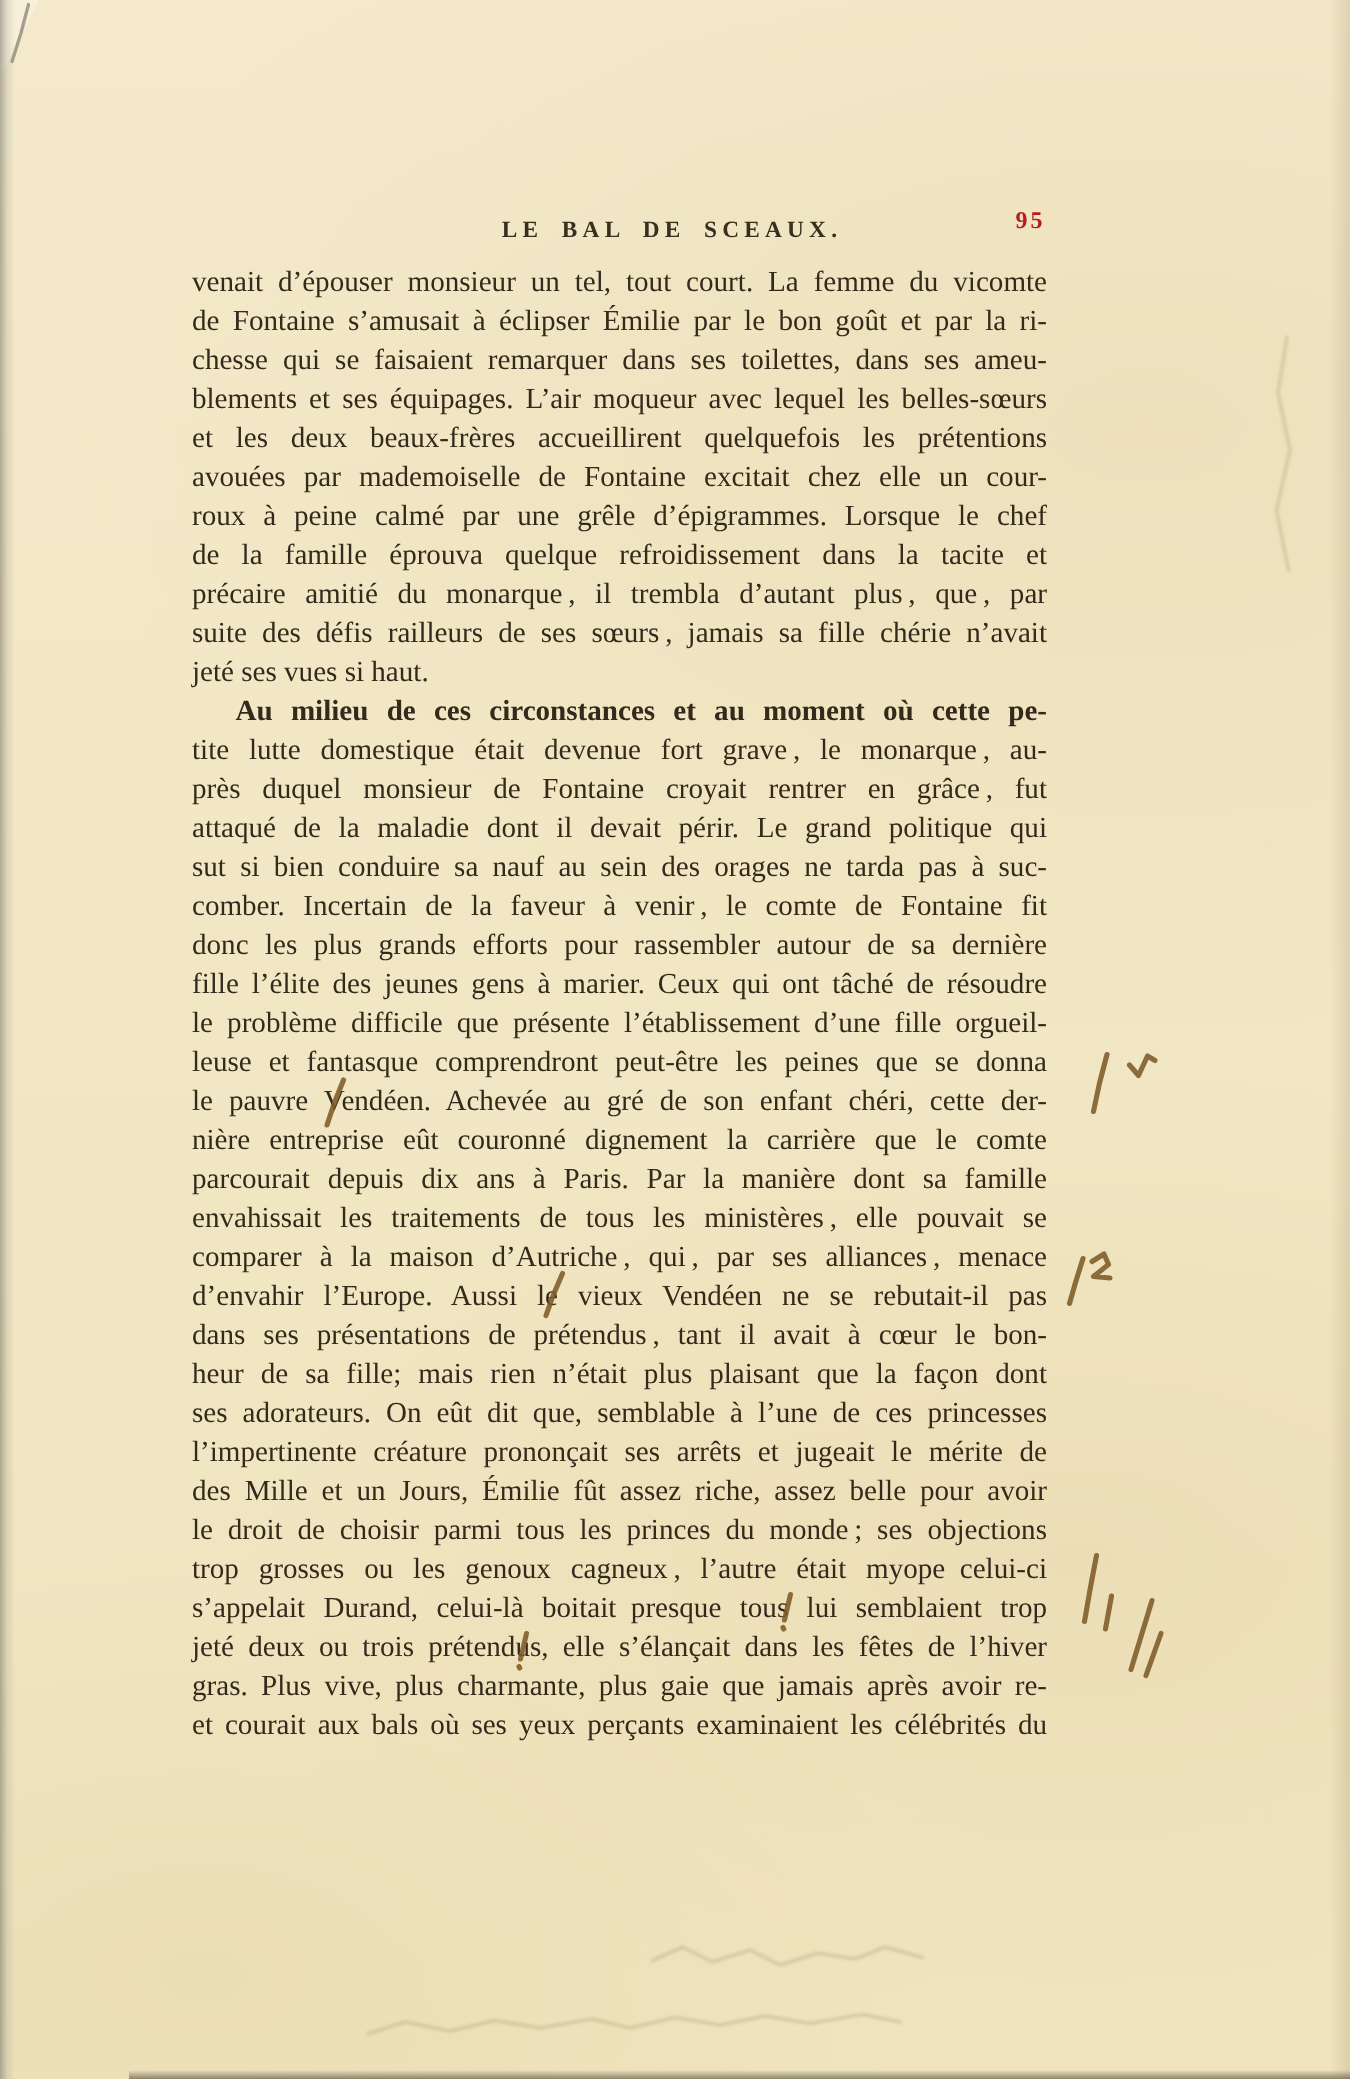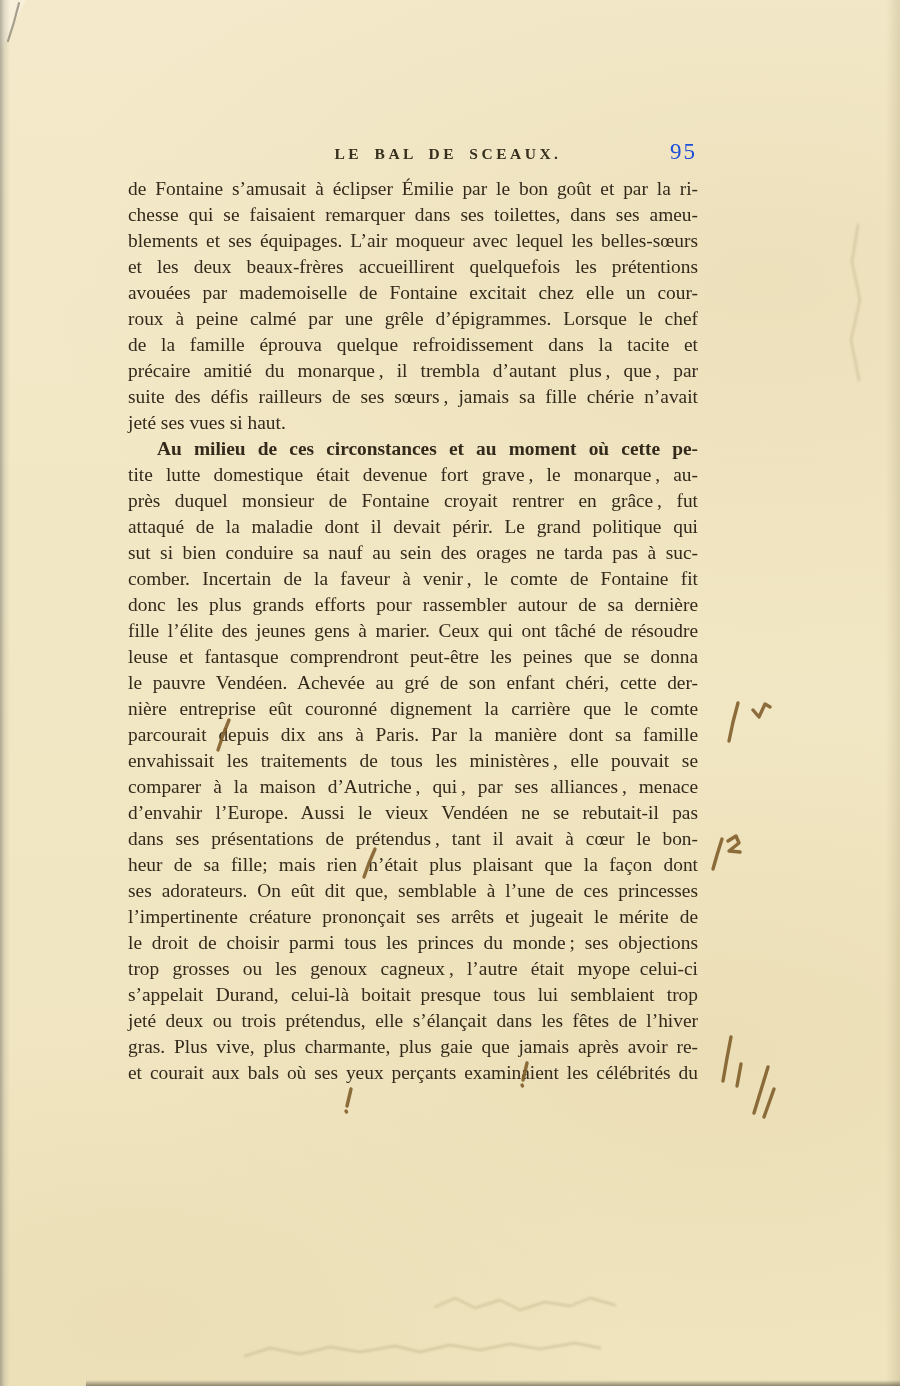--- a/index.html
+++ b/index.html
@@ -39,21 +39,21 @@
   }
   .running-header{position:absolute;left:0;top:139px;width:900px;height:30px;}
   .header-title{
     position:absolute;left:0;top:6px;width:876px;text-align:center;
     font-size:15.5px;font-weight:bold;letter-spacing:3.5px;word-spacing:5px;
     color:#37301f;
     margin-left:10px;
   }
   .header-page{
     position:absolute;right:203px;top:0;
-    font-size:23px;letter-spacing:2px;color:#1d4ed8;
+    font-size:16px;letter-spacing:2px;color:#b91c1c;font-weight:bold;
   }
   .text-column{
     position:absolute;left:128px;top:176px;width:570px;
     color:#332a1c;font-size:19.4px;line-height:26px;
   }
   .line{
     height:26px;white-space:normal;
     text-align:justify;text-align-last:justify;
     text-rendering:optimizeLegibility;
   }
@@ -72,49 +72,52 @@
 <div class="edge-left"></div>
 <div class="edge-right"></div>
 <div class="edge-bottom"></div>
 
 <div class="running-header">
   <div class="header-title">LE BAL DE SCEAUX.</div>
   <div class="header-page">95</div>
 </div>
 
 <div class="text-column">
+    <div class="line">venait d’épouser monsieur un tel, tout court.  La femme du vicomte</div>
     <div class="line">de Fontaine s’amusait à éclipser Émilie par le bon goût et par la ri-</div>
     <div class="line">chesse qui se faisaient remarquer dans ses toilettes, dans ses ameu-</div>
     <div class="line">blements et ses équipages. L’air moqueur avec lequel les belles-sœurs</div>
     <div class="line">et les deux beaux-frères accueillirent quelquefois les prétentions</div>
     <div class="line">avouées par mademoiselle de Fontaine excitait chez elle un cour-</div>
     <div class="line">roux à peine calmé par une grêle d’épigrammes.  Lorsque le chef</div>
     <div class="line">de la famille éprouva quelque refroidissement dans la tacite et</div>
     <div class="line">précaire amitié du monarque , il trembla d’autant plus , que , par</div>
     <div class="line">suite des défis railleurs de ses sœurs , jamais sa fille chérie n’avait</div>
     <div class="line flush">jeté ses vues si haut.</div>
     <div class="line indent">Au milieu de ces circonstances et au moment où cette pe-</div>
     <div class="line">tite lutte domestique était devenue fort grave , le monarque , au-</div>
     <div class="line">près duquel monsieur de Fontaine croyait rentrer en grâce , fut</div>
     <div class="line">attaqué de la maladie dont il devait périr.  Le grand politique qui</div>
     <div class="line">sut si bien conduire sa nauf au sein des orages ne tarda pas à suc-</div>
     <div class="line">comber.  Incertain de la faveur à venir , le comte de Fontaine fit</div>
     <div class="line">donc les plus grands efforts pour rassembler autour de sa dernière</div>
     <div class="line">fille l’élite des jeunes gens à marier.  Ceux qui ont tâché de résoudre</div>
+    <div class="line">le problème difficile que présente l’établissement d’une fille orgueil-</div>
     <div class="line">leuse et fantasque comprendront peut-être les peines que se donna</div>
     <div class="line">le pauvre Vendéen.  Achevée au gré de son enfant chéri, cette der-</div>
     <div class="line">nière entreprise eût couronné dignement la carrière que le comte</div>
     <div class="line">parcourait depuis dix ans à Paris.  Par la manière dont sa famille</div>
     <div class="line">envahissait les traitements de tous les ministères , elle pouvait se</div>
     <div class="line">comparer à la maison d’Autriche , qui , par ses alliances , menace</div>
     <div class="line">d’envahir l’Europe.  Aussi le vieux Vendéen ne se rebutait-il pas</div>
     <div class="line">dans ses présentations de prétendus , tant il avait à cœur le bon-</div>
     <div class="line">heur de sa fille; mais rien n’était plus plaisant que la façon dont</div>
     <div class="line">ses adorateurs.  On eût dit que, semblable à l’une de ces princesses</div>
     <div class="line">l’impertinente créature prononçait ses arrêts et jugeait le mérite de</div>
+    <div class="line">des Mille et un Jours, Émilie fût assez riche, assez belle pour avoir</div>
     <div class="line">le droit de choisir parmi tous les princes du monde ; ses objections</div>
     <div class="line">trop grosses ou les genoux cagneux , l’autre était myope celui-ci</div>
     <div class="line">s’appelait Durand, celui-là boitait presque tous lui semblaient trop</div>
     <div class="line">jeté deux ou trois prétendus, elle s’élançait dans les fêtes de l’hiver</div>
     <div class="line">gras.  Plus vive, plus charmante, plus gaie que jamais après avoir re-</div>
     <div class="line">et courait aux bals où ses yeux perçants examinaient les célébrités du</div>
   </div>
 
 <svg class="overlay" width="900" height="1386" viewBox="0 0 900 1386" id="marks-svg">
     <polyline points="229,720 223,735 218,750" class="hw"></polyline>

